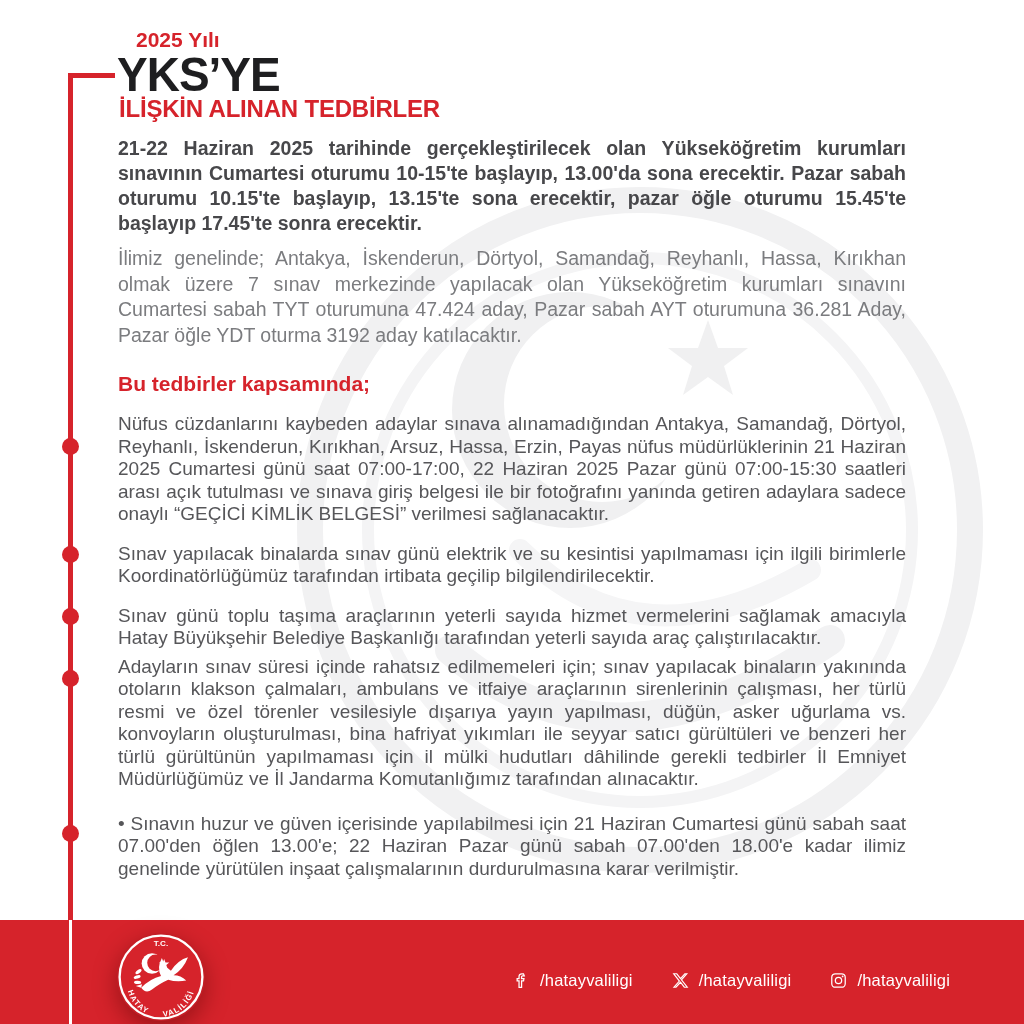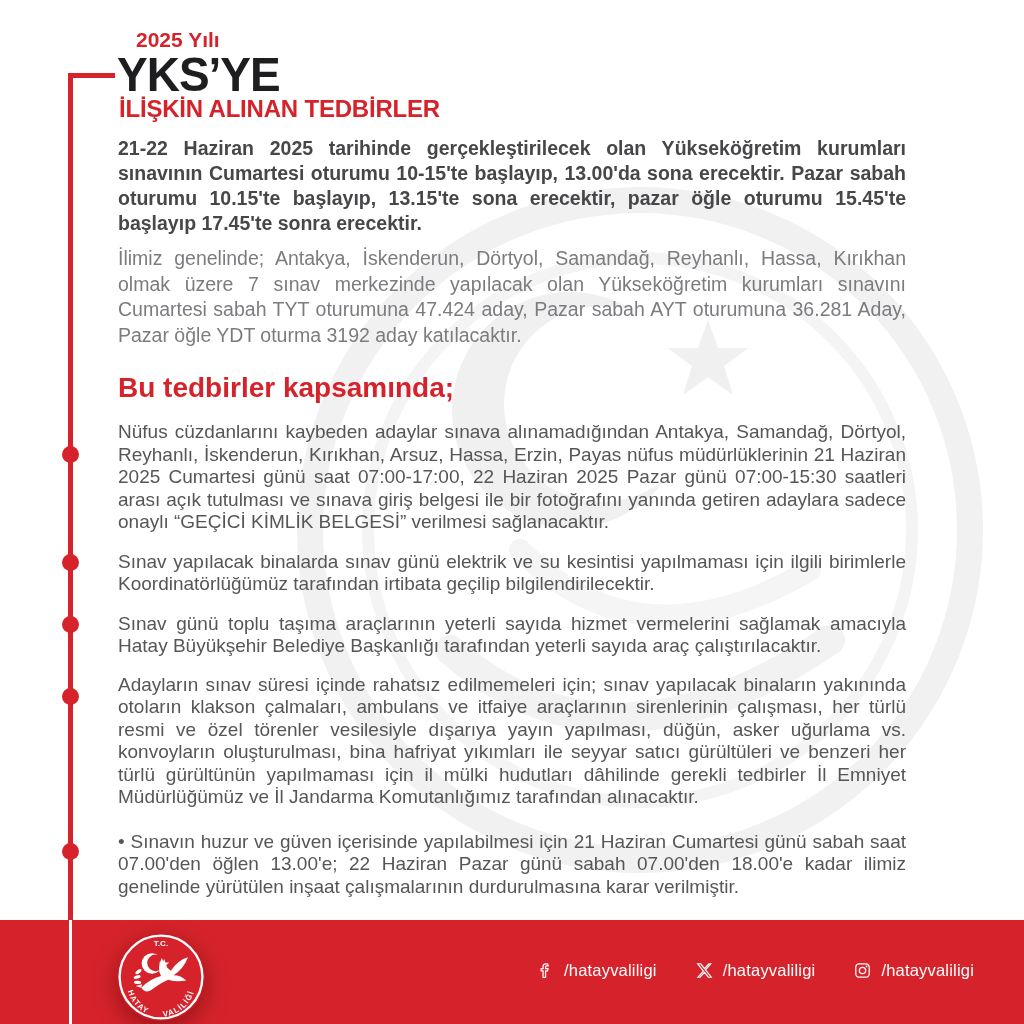--- a/index.html
+++ b/index.html
@@ -25,34 +25,34 @@
   
   .kicker{position:absolute;left:136px;top:28px;font-size:21px;font-weight:600;color:var(--red);z-index:2;}
   .title{position:absolute;left:117px;top:46px;font-size:46px;font-weight:800;color:var(--ink);
          letter-spacing:-1px;transform:scaleY(1.04);transform-origin:top left;z-index:2;}
   .subtitle{position:absolute;left:119px;top:95px;font-size:24px;font-weight:800;color:var(--red);
             letter-spacing:-0.2px;z-index:2;}
   
   .content{position:absolute;left:118px;top:136px;width:788px;z-index:2;}
   .intro-bold{margin:0;font-size:19.5px;line-height:25px;font-weight:700;color:var(--dark-text);text-align:justify;}
   .intro-light{margin:10px 0 0;font-size:19.5px;line-height:25.5px;font-weight:400;color:var(--light-text);text-align:justify;}
-  .section-heading{margin:24px 0 0;font-size:28px;font-weight:800;color:var(--red);}
+  .section-heading{margin:24px 0 0;font-size:21px;font-weight:800;color:var(--red);}
   .bullet{position:relative;margin:17px 0 0;font-size:19px;line-height:22.5px;color:var(--bullet-text);text-align:justify;}
   .bullet .dot{position:absolute;left:-56px;width:17px;height:17px;border-radius:50%;background:var(--red);}
   .b1{}  .b1 .dot{top:25px;}
   .b2 .dot{top:3px;}
   .b3 .dot{top:3px;}
-  .b4{margin-top:16px;}  .b4 .dot{top:14px;}
+  .b4{margin-top:6px;}  .b4 .dot{top:14px;}
   .b5{margin-top:22px;}  .b5 .dot{top:12px;}
   .bullet .sub{display:block;}
   
   .footer{position:absolute;left:0;top:920px;width:1024px;height:104px;background:var(--red);z-index:3;}
   .emblem{position:absolute;left:116px;top:932px;width:90px;height:90px;z-index:4;
           filter:drop-shadow(0 8px 12px rgba(80,0,0,.45));}
-  .socials{position:absolute;left:536px;top:950px;height:40px;display:flex;align-items:center;gap:38px;z-index:4;}
+  .socials{position:absolute;left:512px;top:950px;height:40px;display:flex;align-items:flex-end;gap:38px;z-index:4;}
   .social-item{display:flex;align-items:center;gap:9px;color:#ffffff;}
   .social-item .handle{font-size:16.5px;font-weight:400;letter-spacing:.2px;color:#ffffff;}
   .social-item svg{display:block;}
 </style>
 </head>
 <body>
 
 <svg class="watermark" viewBox="0 0 740 740" aria-hidden="true">
   <circle cx="370" cy="360" r="330" fill="none" stroke="#f1f1f2" stroke-width="26"></circle>
   <circle cx="370" cy="360" r="272" fill="none" stroke="#f4f4f5" stroke-width="12"></circle>

